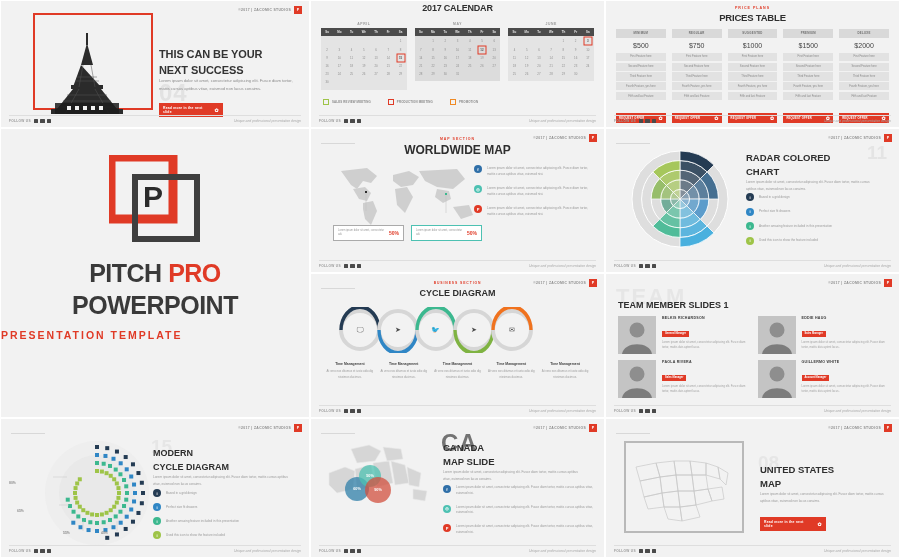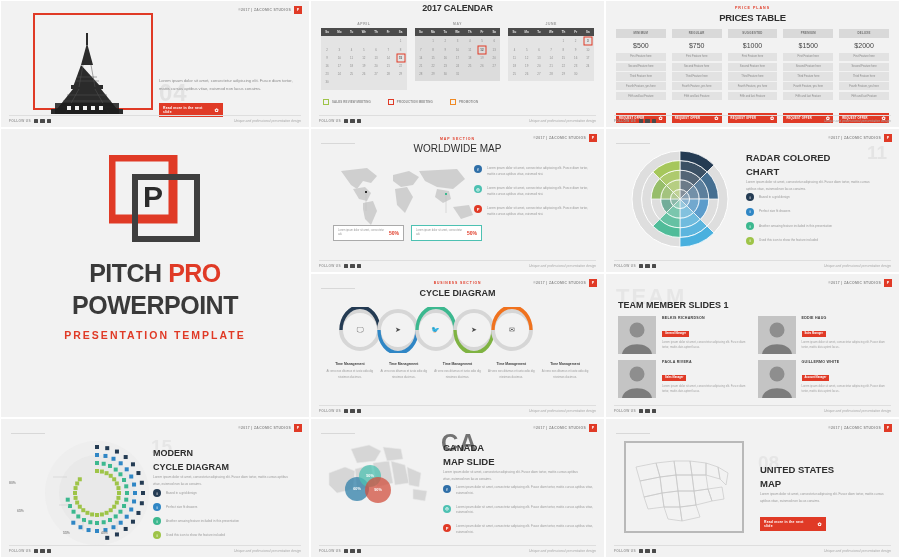--- a/index.html
+++ b/index.html
@@ -127,21 +127,21 @@
   .pcol .pf { width:100%; background:#e2e2e2; text-align:center;
               font-size:2.7px; color:#8a8a8a; padding:2.6px 0;
               margin-bottom:1.6px; }
   .pcol .pbtn { width:100%; margin-top:3px; }
   .pcol .pbtn .btn-red { width:100%; padding:2.6px 3px; font-size:2.7px; }
 
   
   .s4 .kicker { position:absolute; top:8px; left:0; right:0; text-align:center;
     font-size:3.5px; font-weight:700; color:#e03a26; letter-spacing:1px; }
   .s4 .title { position:absolute; top:14px; left:0; right:0; text-align:center;
-    font-size:10px; font-weight:400; color:#2e2e2e; }
+    font-size:12px; font-weight:700; color:#2e2e2e; }
   .s4 .mapbox { position:absolute; left:22px; top:34px; width:150px; height:65px; }
   .callout { position:absolute; border:.9px solid #aaa; background:#fff;
              display:flex; align-items:center; gap:3px; padding:3px 4px; }
   .callout .ct { font-size:2.6px; color:#9a9a9a; line-height:1.6; width:48px; }
   .callout .cp { font-size:5px; font-weight:700; color:#e03a26; }
   .s4 .bullets { position:absolute; right:12px; top:36px; width:118px; }
   .blt { display:flex; gap:5px; margin-bottom:8px; }
   .blt .ic { width:8px; height:8px; border-radius:50%; flex:none;
              display:flex; align-items:center; justify-content:center;
              color:#fff; font-size:4px; font-weight:700; }
@@ -263,20 +263,24 @@
         <g fill="#f2f2f2">
           <rect x="36" y="75" width="4" height="4"></rect>
             <rect x="44" y="75" width="4" height="4"></rect>
           <rect x="52" y="75" width="4" height="4"></rect>
             <rect x="60" y="75" width="4" height="4"></rect>
           <rect x="68" y="75" width="4" height="4"></rect>
         </g>
       </svg>
     </div>
     <div class="num">04</div>
+    <h2>
+      <span>THIS CAN BE YOUR</span><br>
+      <span>NEXT SUCCESS</span>
+    </h2>
     <div class="body">Lorem ipsum dolor sit amet, consectetur adipiscing elit. Fusce diam tortor, mattis cursus aptibus vitae, euismod non lacus conaims.</div>
     <div class="cta">
       <span class="btn-red">
         <span>Read more in the next slide</span>
         <span class="gear">✿</span>
       </span>
     </div>
     <div class="mini-foot">
       <span class="fl">
           <span>FOLLOW US</span>
@@ -556,21 +560,21 @@
         <text x="44" y="52" font-family="Liberation Sans, sans-serif" font-size="30" font-weight="700" fill="#2b2b2b" text-anchor="middle">P</text>
       </svg>
     </div>
     <div style="position:absolute; left:0; right:0; top:162px; text-align:center;
                 font-size:25px; font-weight:700; color:#3a3a3a; letter-spacing:-.5px;">POWERPOINT</div>
     <div style="position:absolute; left:0; right:0; top:130px; text-align:center;
                 font-size:25px; font-weight:700; letter-spacing:-.5px;">
       <span style="color:#3a3a3a">PITCH</span>
       <span style="color:#e03a26">PRO</span>
     </div>
-    <div style="position:absolute; left:0; right:0; top:200px; text-align:center;
+    <div style="position:absolute; left:0; right:0; top:200px; text-align:left;
                 font-size:10.5px; font-weight:700; color:#e03a26; letter-spacing:2px;">PRESENTATION TEMPLATE</div>
   </div>
 
   <div class="slide s4">
     <div class="tick"></div>
     <div class="mini-head">
       <span>©2017 | ZACOMIC STUDIOS</span>
       <span class="sq">P</span>
     </div>
     <div class="kicker">MAP SECTION</div>

